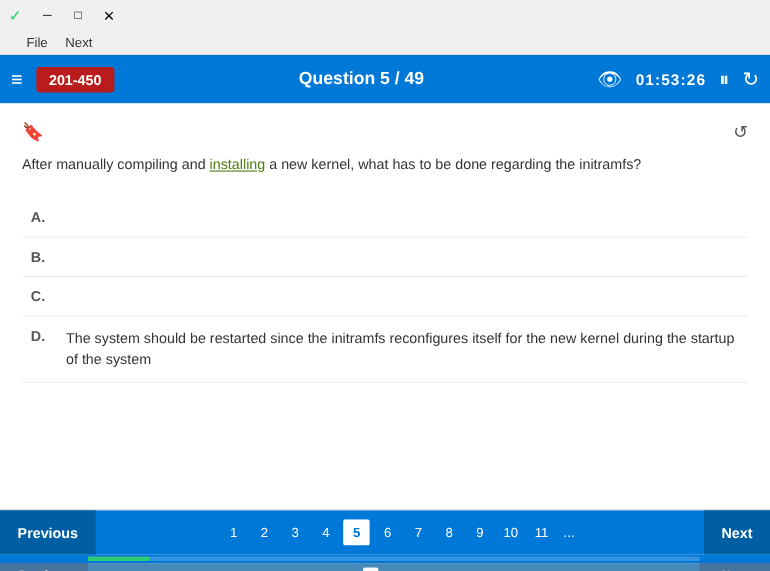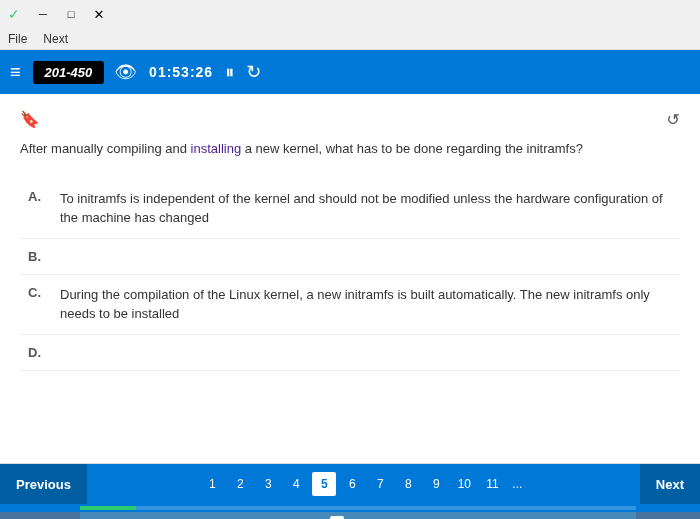--- a/index.html
+++ b/index.html
@@ -21,21 +21,21 @@
       width: 26px; height: 20px; border: none; background: transparent;
       cursor: pointer; font-size: 11px; display: flex; align-items: center; justify-content: center;
     }
 
     
     .menu-bar {
       background: #f0f0f0;
       height: 22px;
       display: flex;
       align-items: center;
-      padding: 0 0;
+      padding: 0 16px;
       border-bottom: 1px solid #ddd;
     }
     .menu-item {
       padding: 2px 8px;
       font-size: 12px;
       cursor: pointer;
       color: #333;
     }
 
     
@@ -46,27 +46,26 @@
       align-items: center;
       padding: 0 10px;
       color: white;
     }
     .header-menu-icon {
       font-size: 18px;
       margin-right: 12px;
       cursor: pointer;
     }
     .header-range {
-      background: #000000;
+      background: #b91c1c;
       padding: 4px 12px;
       border-radius: 3px;
       font-size: 13px;
       font-weight: bold;
       margin-right: 10px;
-      font-style: italic;
     }
     .header-title {
       flex: 1;
       text-align: center;
       font-size: 16px;
       font-weight: bold;
     }
     .header-controls { display: flex; align-items: center; gap: 12px; }
     .header-eye { font-size: 18px; cursor: pointer; }
     .header-timer { font-size: 14px; font-weight: bold; letter-spacing: 1px; }
@@ -91,21 +90,21 @@
       font-size: 16px;
       cursor: pointer;
       color: #333;
     }
     .question-text {
       font-size: 13px;
       color: #333;
       line-height: 1.5;
       margin-bottom: 20px;
     }
-    .question-text .highlight { color: #4c1d95; }
+    .question-text .highlight { color: #4d7c0f; text-decoration: underline; }
     .reset-btn {
       font-size: 16px;
       cursor: pointer;
       color: #555;
       margin-left: auto;
     }
     .answer-option {
       display: flex;
       align-items: flex-start;
       padding: 10px 8px;
@@ -208,50 +207,50 @@
 </div>
 
 <div class="menu-bar">
   <div class="menu-item">File</div>
   <div class="menu-item">Next</div>
 </div>
 
 <div class="header-bar">
   <span class="header-menu-icon">≡</span>
   <div class="header-range">201-450</div>
+  <div class="header-title">Question 5 / 49</div>
   <div class="header-controls">
     <span class="header-eye">👁</span>
     <span class="header-timer">01:53:26</span>
     <span class="header-pause">⏸</span>
     <span class="header-refresh">↻</span>
   </div>
 </div>
 
 <div class="content-area">
   <div class="toolbar-row">
     <span class="bookmark-btn">🔖</span>
     <span class="reset-btn">↺</span>
   </div>
   <div class="question-text">
     After manually compiling and <span class="highlight">installing</span> a new kernel, what has to be done regarding the initramfs?
   </div>
 
   <div class="answer-option">
     <span class="option-label">A.</span>
-    <span class="option-text">To initramfs is independent of the kernel and should not be modified unless the hardware configuration of the machine has changed</span>
   </div>
   <div class="answer-option">
     <span class="option-label">B.</span>
   </div>
   <div class="answer-option">
     <span class="option-label">C.</span>
-    <span class="option-text">During the compilation of the Linux kernel, a new initramfs is built automatically. The new initramfs only needs to be installed</span>
   </div>
   <div class="answer-option">
     <span class="option-label">D.</span>
+    <span class="option-text">The system should be restarted since the initramfs reconfigures itself for the new kernel during the startup of the system</span>
   </div>
 </div>
 
 <div class="bottom-nav">
   <button class="prev-btn">Previous</button>
   <div class="page-numbers">
     <div class="page-num">1</div>
     <div class="page-num">2</div>
     <div class="page-num">3</div>
     <div class="page-num">4</div>

